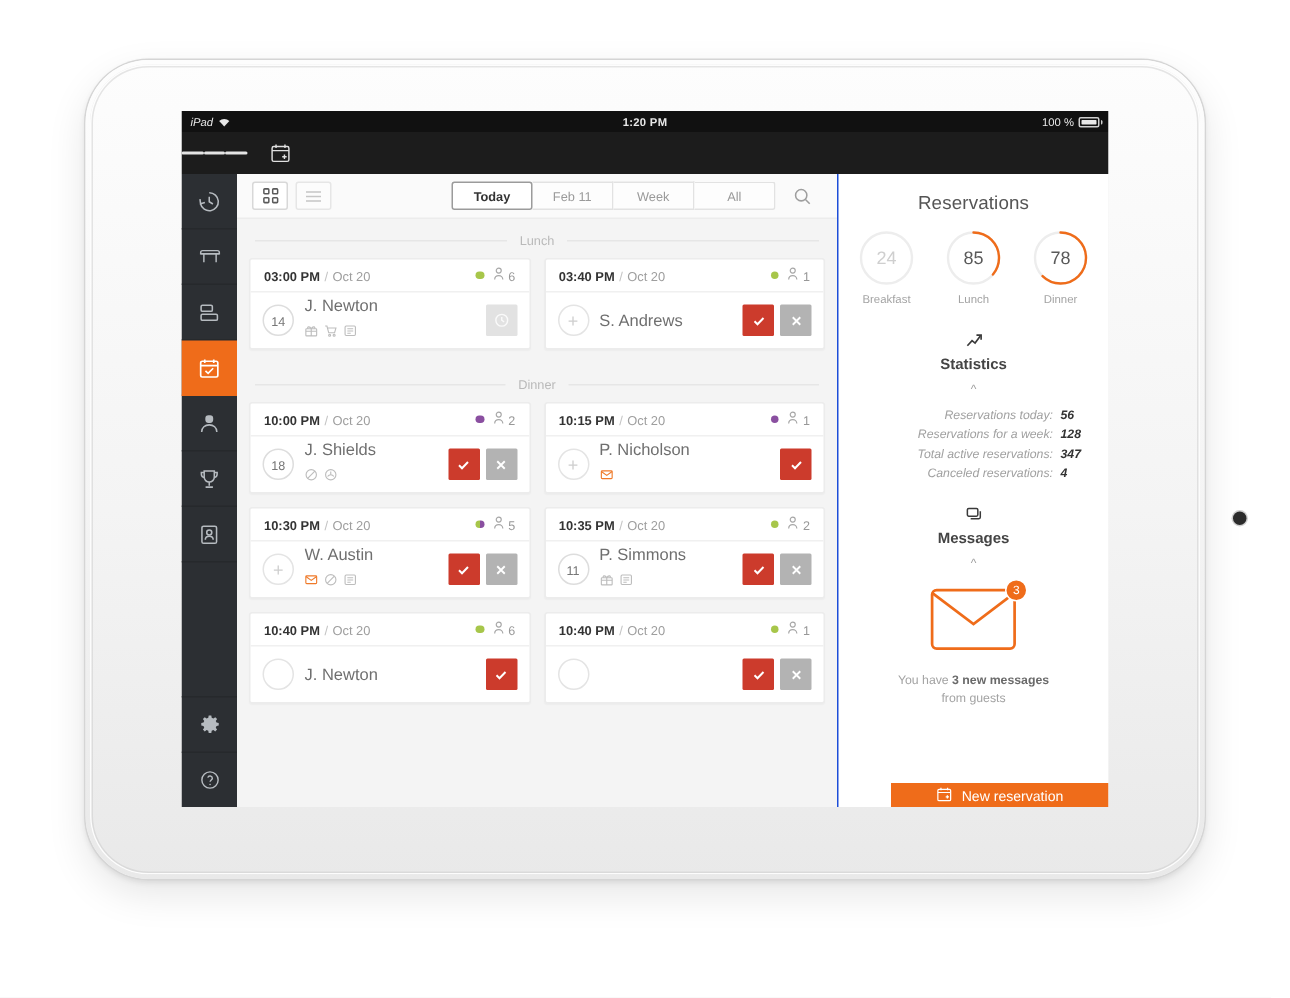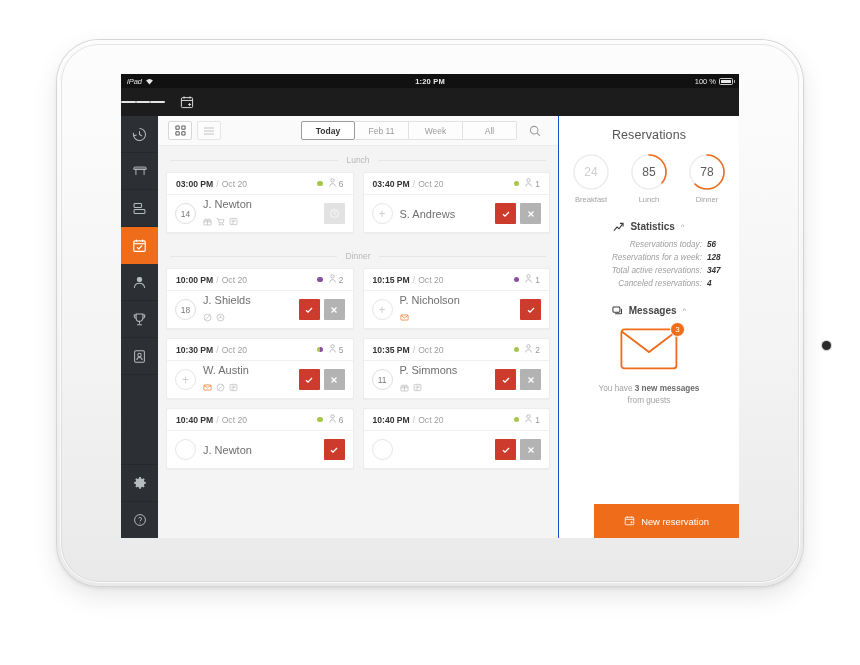--- a/index.html
+++ b/index.html
@@ -200,21 +200,21 @@
   .ring svg { display:block; transform:rotate(-90deg); }
   .ring .val {
     position:absolute; inset:0; display:flex; align-items:center; justify-content:center;
     font-size:12px; color:#5a5a5a;
   }
   .ring .val.muted { color:#cfcfcf; }
   .ring-label { font-size:7.6px; color:#a3a3a3; margin-top:3px; }
 
   .sec-head {
     display:flex; align-items:center; justify-content:center; gap:6px;
-    padding:13px 0 8px; color:#444; font-size:10px; font-weight:bold;
+    padding:13px 0 8px; color:#444; font-size:10px; font-weight:bold;flex-direction:column;
   }
   .sec-head .chev { color:#9d9d9d; font-size:8px; font-weight:normal;}
   .sec-head .ico { color:#3a3a3a; display:flex; }
 
   .stats { padding:0 12px; }
   .stat-line { display:flex; justify-content:flex-end; align-items:baseline; gap:5px; font-size:8.2px; margin-bottom:4px;font-style:italic;}
   .stat-label { color:#a0a0a0; }
   .stat-val { color:#333; font-weight:bold; min-width:20px; text-align:left;}
 
   .msg-box { text-align:center; padding-top:4px;}
@@ -223,21 +223,21 @@
     position:absolute; right:-7px; top:-6px;
     width:15px; height:15px; border-radius:50%;
     background:#ef6c1a; color:#fff; font-size:8px;
     display:flex; align-items:center; justify-content:center;
     border:1.5px solid #fff;
   }
   .msg-text { font-size:8.2px; color:#a3a3a3; line-height:1.45; margin-top:9px;}
   .msg-text b { color:#6a6a6a; }
 
   .new-res {
-    position:absolute; left:0; right:0; bottom:0; height:34px;
+    position:absolute; left:0; right:0; bottom:0; height:16px;
     background:#ef6c1a; color:#fff; font-size:9.4px;
     display:flex; align-items:center; justify-content:center; gap:6px; cursor:pointer;margin-left:35px;
   }
 </style>
 </head>
 <body>
 
 <div id="stage">
 
   <div class="ipad">

